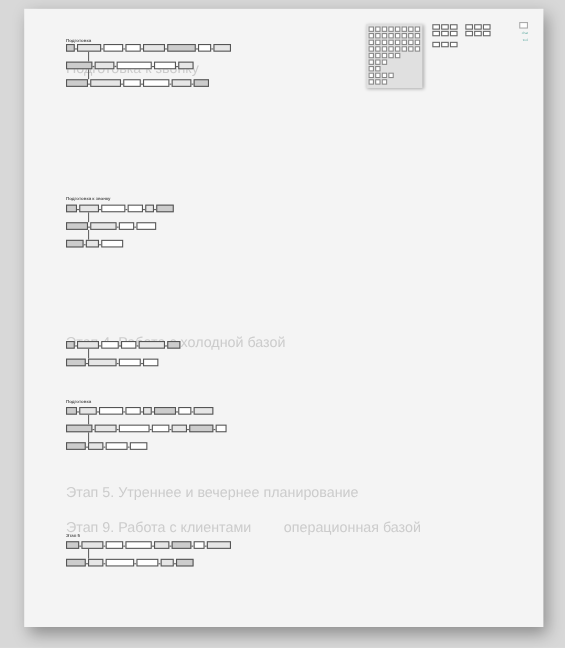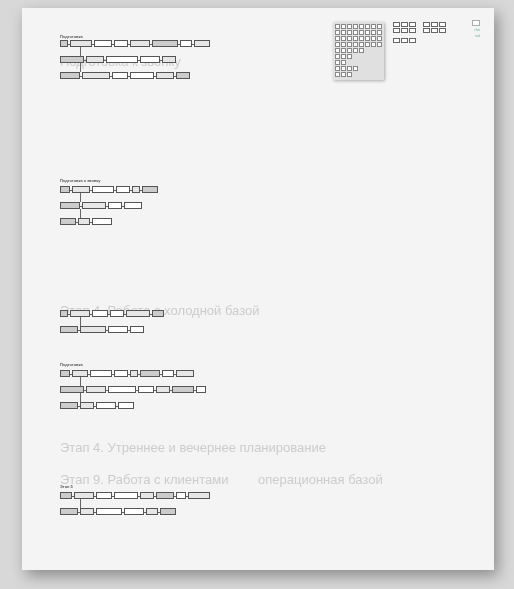--- a/index.html
+++ b/index.html
@@ -90,21 +90,21 @@
   }
   .toolbar-text { color: #6ab0a8; font-size: 3px; }
 </style>
 </head>
 <body>
 
 <div class="page">
 
   <div class="watermark" style="top:46px;left:38px">Подготовка к звонку</div>
   <div class="watermark" style="top:295px;left:38px">Этап 4. Работа с холодной базой</div>
-  <div class="watermark" style="top:432px;left:38px">Этап 4. Утреннее и вечернее планирование</div>
+  <div class="watermark" style="top:432px;left:38px">Этап 5. Утреннее и вечернее планирование</div>
   <div class="watermark" style="top:464px;left:38px">Этап 9. Работа с клиентами</div>
   <div class="watermark" style="top:464px;left:236px">операционная базой</div>
 
   <div class="section-label" style="top:26px;left:38px">Подготовка</div>
   <div class="section-label" style="top:170px;left:38px">Подготовка к звонку</div>
   <div class="section-label" style="top:354px;left:38px">Подготовка</div>
   <div class="section-label" style="top:476px;left:38px">Этап 5</div>
 
   <div id="diagrams">
       <div class="block dark" style="left: 38px; top: 32px; width: 8px; height: 7px;"></div>

